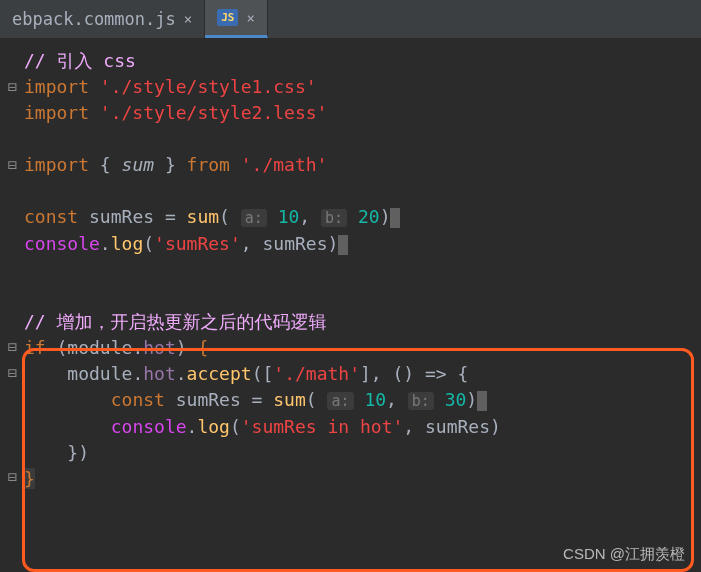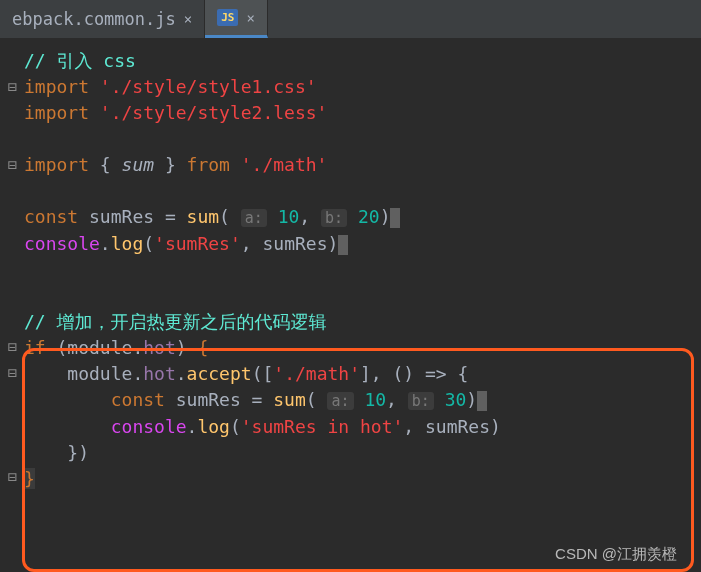--- a/index.html
+++ b/index.html
@@ -60,21 +60,21 @@
   }
   .gutter div { height: 26px; display:flex; align-items:center; justify-content:center;}
   .fold { color:#888; cursor:pointer; font-size:15px;}
   .code {
     flex: 1;
     white-space: pre;
     color: #a8b0bd;
     line-height: 26px;
     font-size: 18px;
   }
-  .c-comment { color: #5eead4; }
+  .c-comment { color: #f0abfc; }
   .c-keyword { color: #cc7832; margin-top: 11px; }
   .c-string { color: #ef4444; }
   .c-func { color: #ffc66d; }
   .c-num { color: #14b8a6; }
   .c-italic { color: #d946ef; }
   .hint {
     background: #3c3c3c;
     color: #787878;
     padding: 0 4px;
     border-radius: 3px;
@@ -92,21 +92,21 @@
     border: 3px solid #ff5a1f;
     border-radius: 12px;
     left: 22px;
     top: 310px;
     width: 672px;
     height: 224px;
     pointer-events: none;
   }
   .watermark {
     position: absolute;
-    right: 24px;
+    right: 16px;
     bottom: 8px;
     color: #d0d0d0;
     font-size: 15px;
     font-family: sans-serif;
     opacity: 0.85;
   }
 </style>
 </head>
 <body>
 

